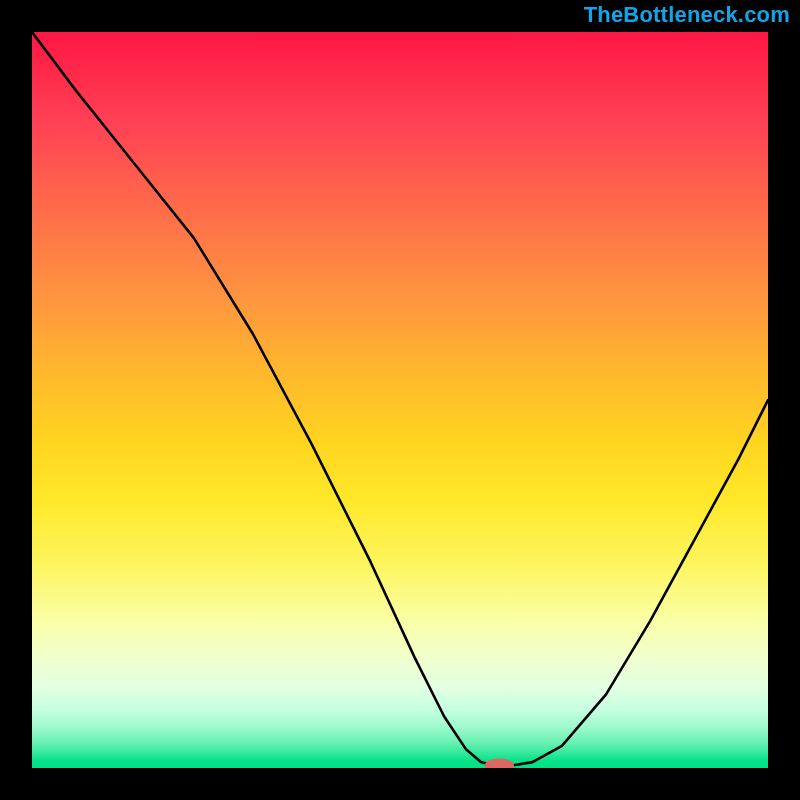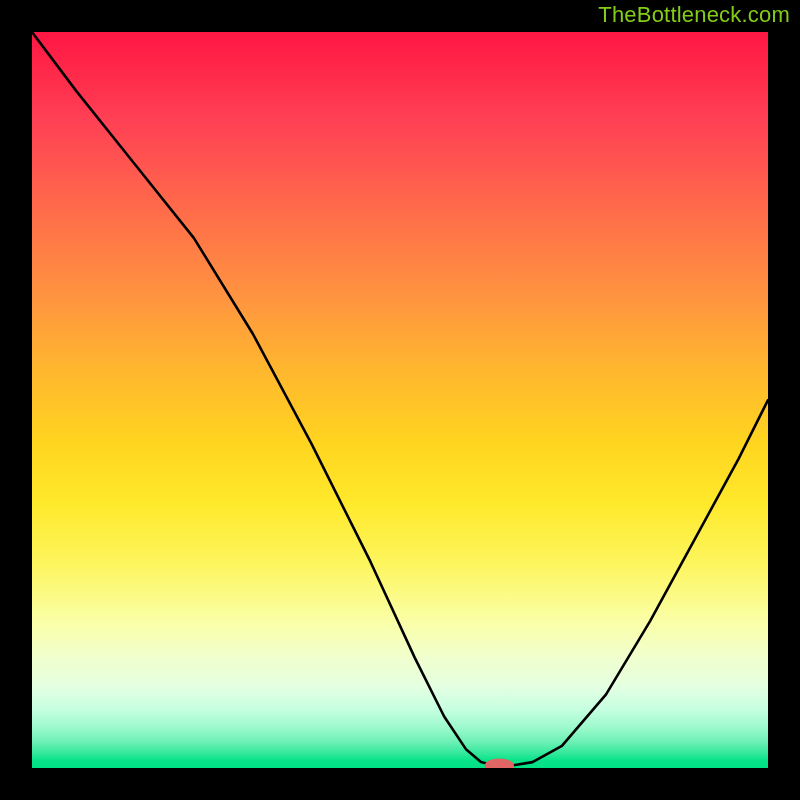--- a/index.html
+++ b/index.html
@@ -7,23 +7,23 @@
     padding: 0;
     width: 800px;
     height: 800px;
     background: #000000;
     font-family: Arial, Helvetica, sans-serif;
   }
   .watermark {
     position: absolute;
     top: 2px;
     right: 10px;
-    color: #84cc16;
+    color: #0ea5e9;
     font-size: 22px;
-    font-weight: 400;
+    font-weight: 700;
     letter-spacing: 0.2px;
   }
   .plot-frame {
     position: absolute;
     top: 32px;
     left: 32px;
     width: 736px;
     height: 736px;
     background: #fff;
   }

